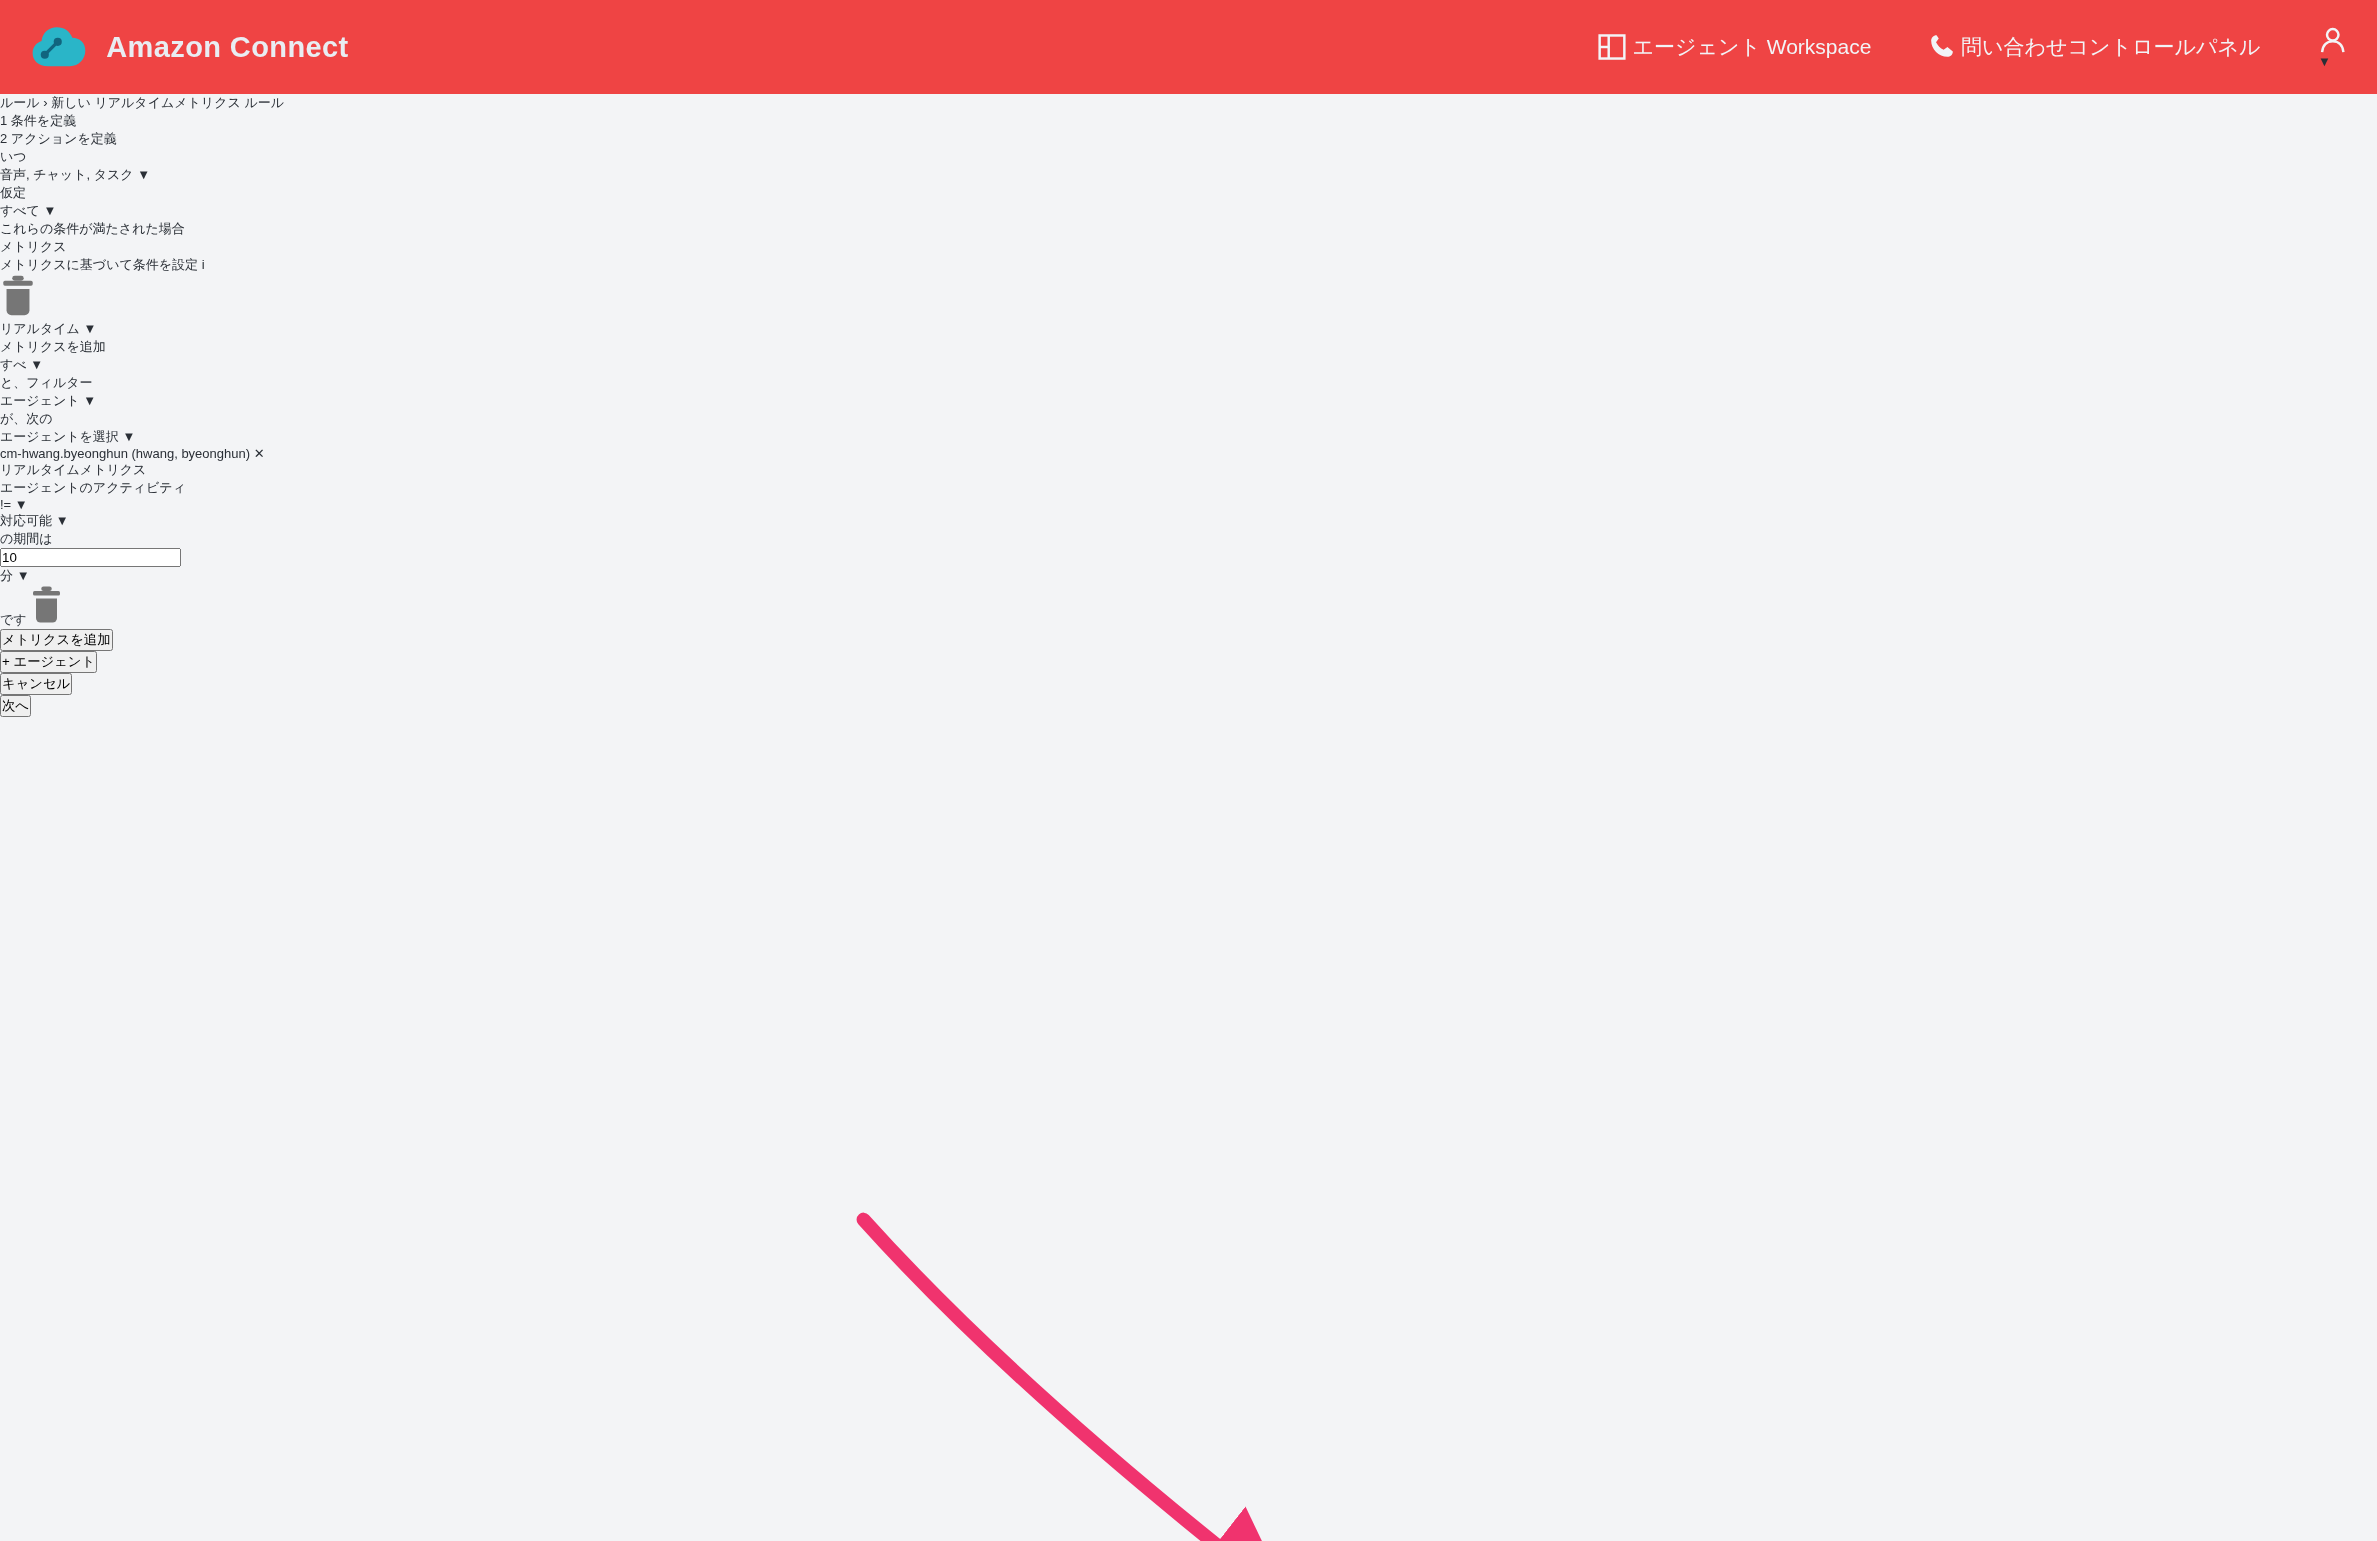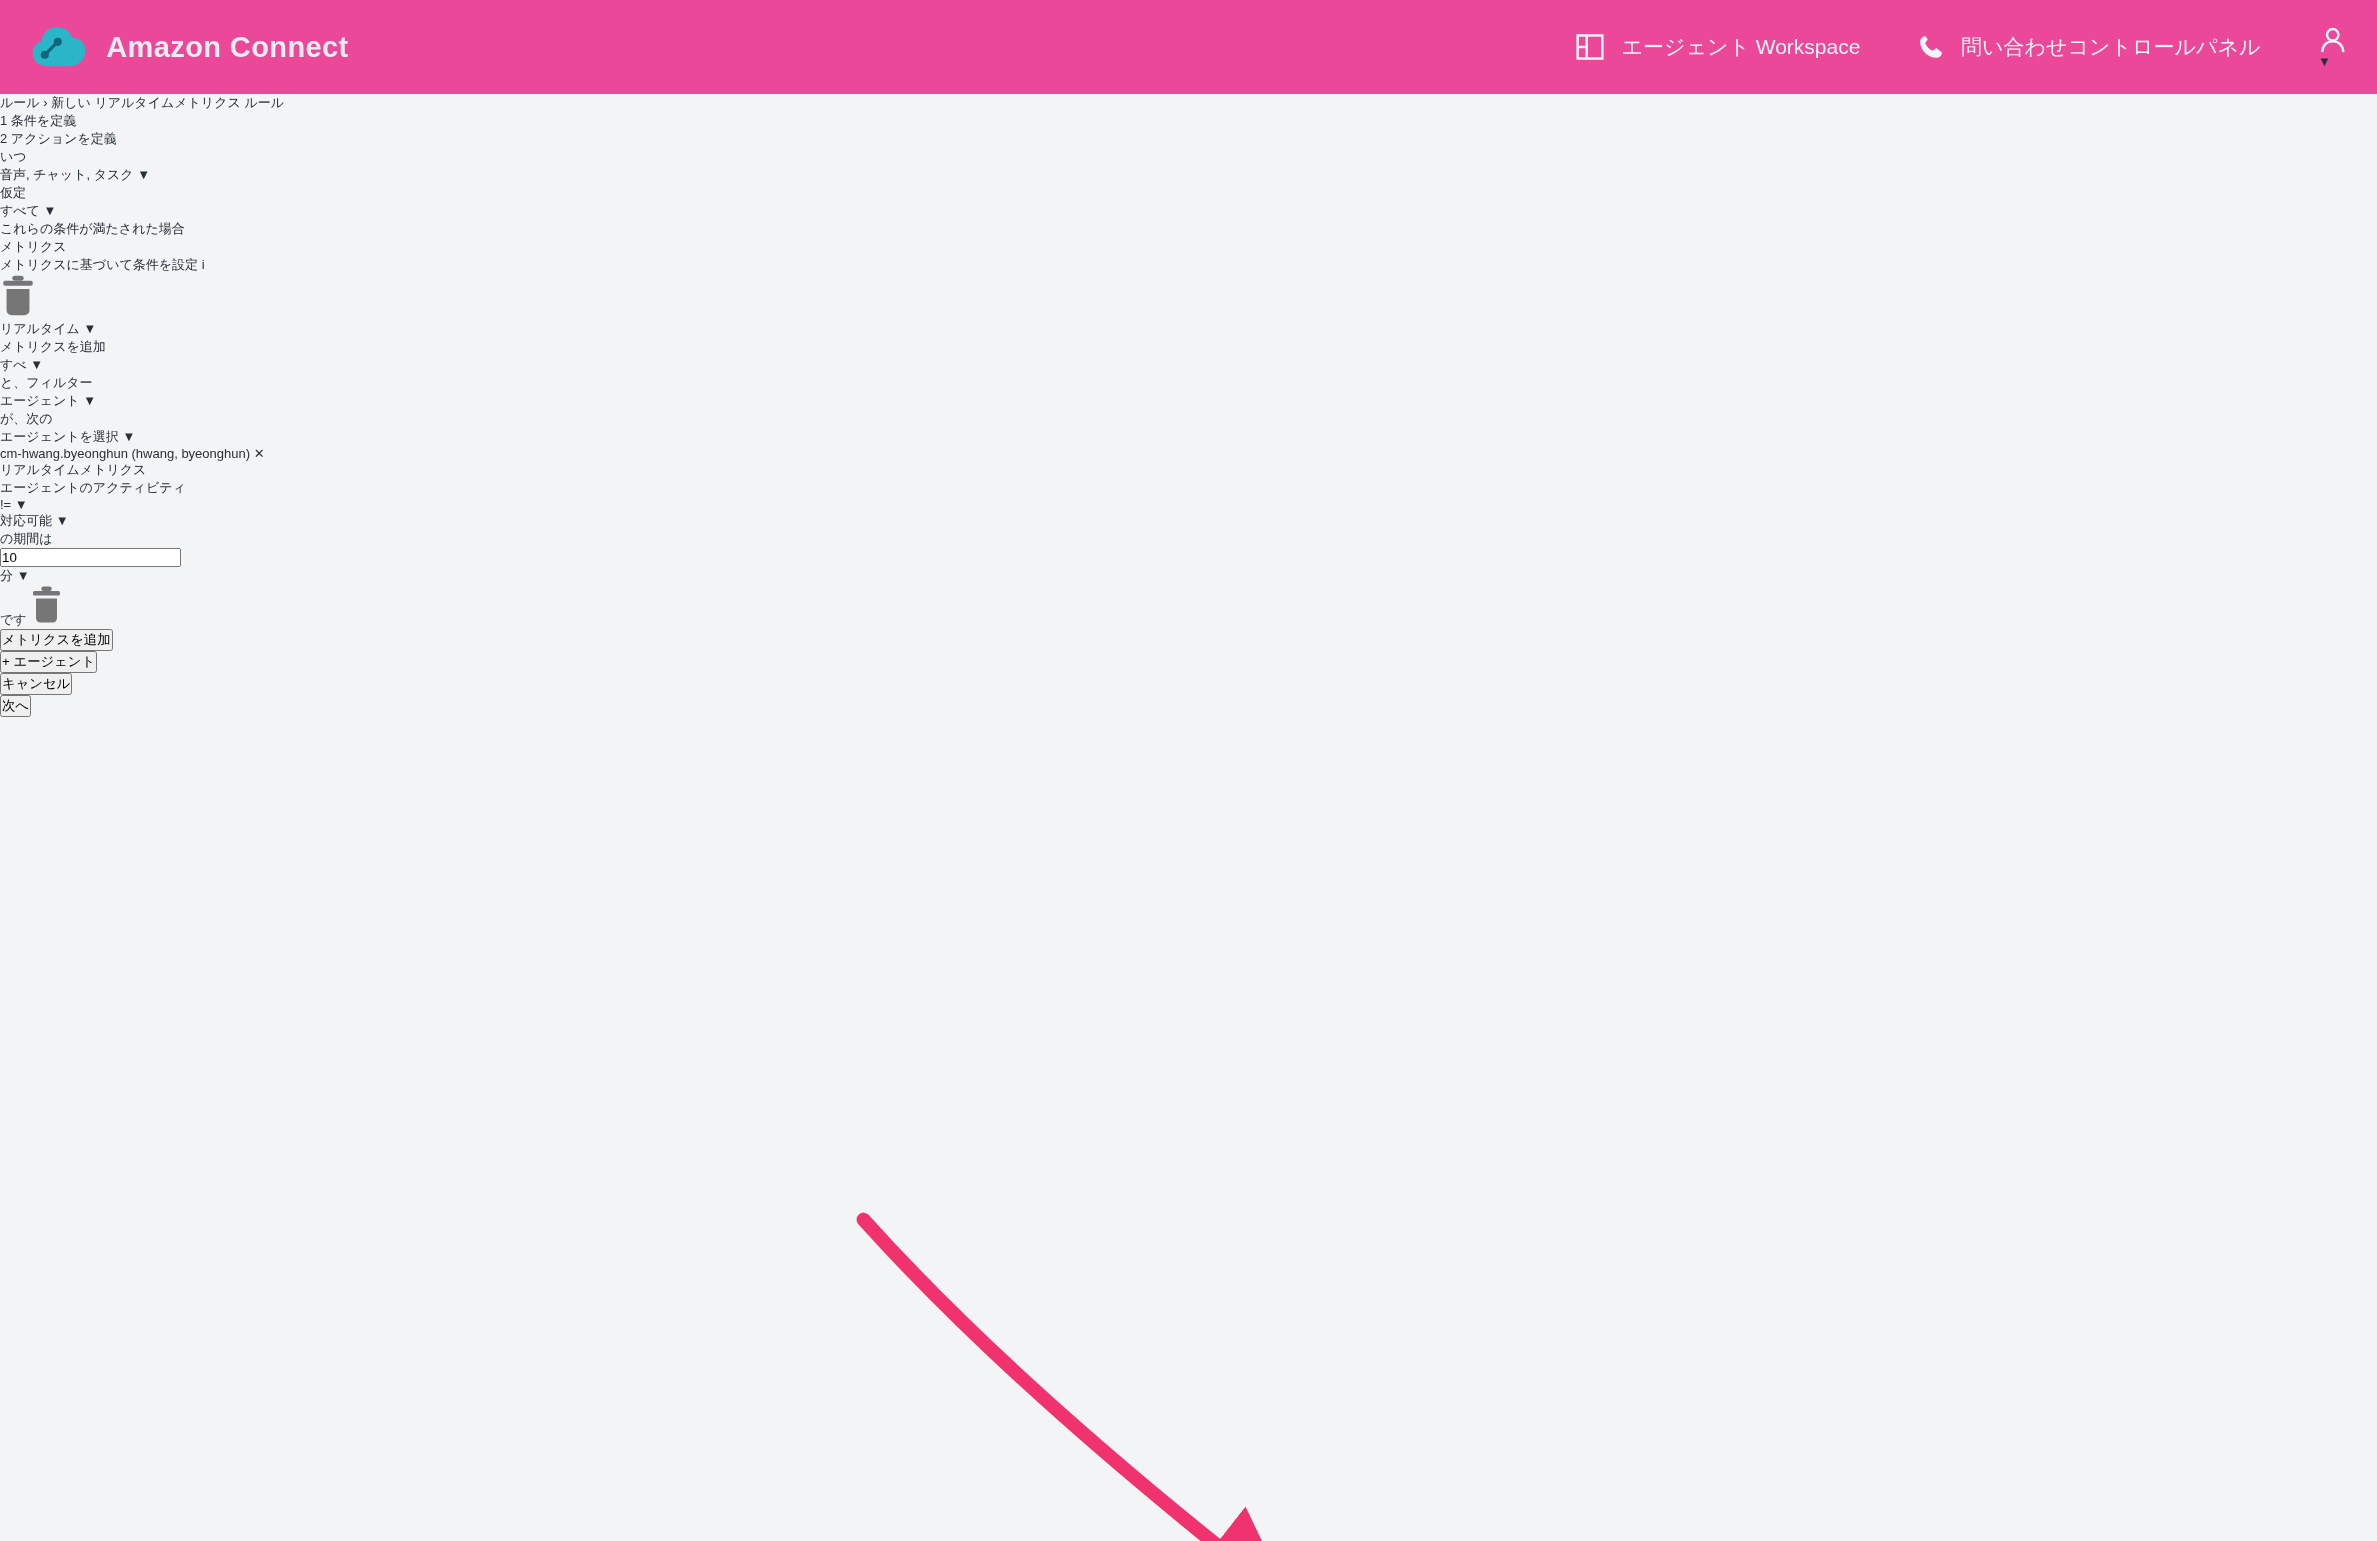--- a/index.html
+++ b/index.html
@@ -4,27 +4,27 @@
 <style>
   * { margin:0; padding:0; box-sizing:border-box; }
   html,body { width:2377px; height:1542px; overflow:hidden; }
   body {
     font-family:"Liberation Sans","DejaVu Sans",sans-serif;
     background:#F3F4F6; color:#2A2F36; position:relative;
   }
 
   
   .topbar {
-    height:94px; background:#ec4899; display:flex; align-items:center;
+    height:94px; background:#ef4444; display:flex; align-items:center;
     padding:0 29.5px; position:relative; z-index:10;
   }
   .logo-svg { width:62px; height:47px; margin-right:14.7px; }
   .topbar-title { font-size:29px; font-weight:bold; color:#E9EDF2; letter-spacing:0.4px; }
   .topnav { margin-left:auto; display:flex; align-items:center; gap:28px; }
-  .nav-item { display:flex; align-items:center; gap:17px; color:#F2F4F7; font-size:21px; cursor:pointer; }
+  .nav-item { display:flex; align-items:flex-start; gap:6px; color:#F2F4F7; font-size:21px; cursor:pointer; }
   .nav-icon svg { display:block; }
   .vsep { width:1.6px; height:47px; background:#39445' }
   .vsep { width:1.6px; height:47px; background:#3A4454; }
   .user-item { display:flex; align-items:center; gap:11.5px; cursor:pointer; }
   .mosaic {
     height:38px; border-radius:1.6px;
     background:
       repeating-linear-gradient(0deg, rgba(255,255,255,.22) 0 19px, rgba(0,0,0,.16) 19px 38px),
       repeating-linear-gradient(90deg, #C9CBD1 0 18px, #8F939B 18px 36px, #B2B6BD 36px 54px, #9A9EA6 54px 72px);
   }

